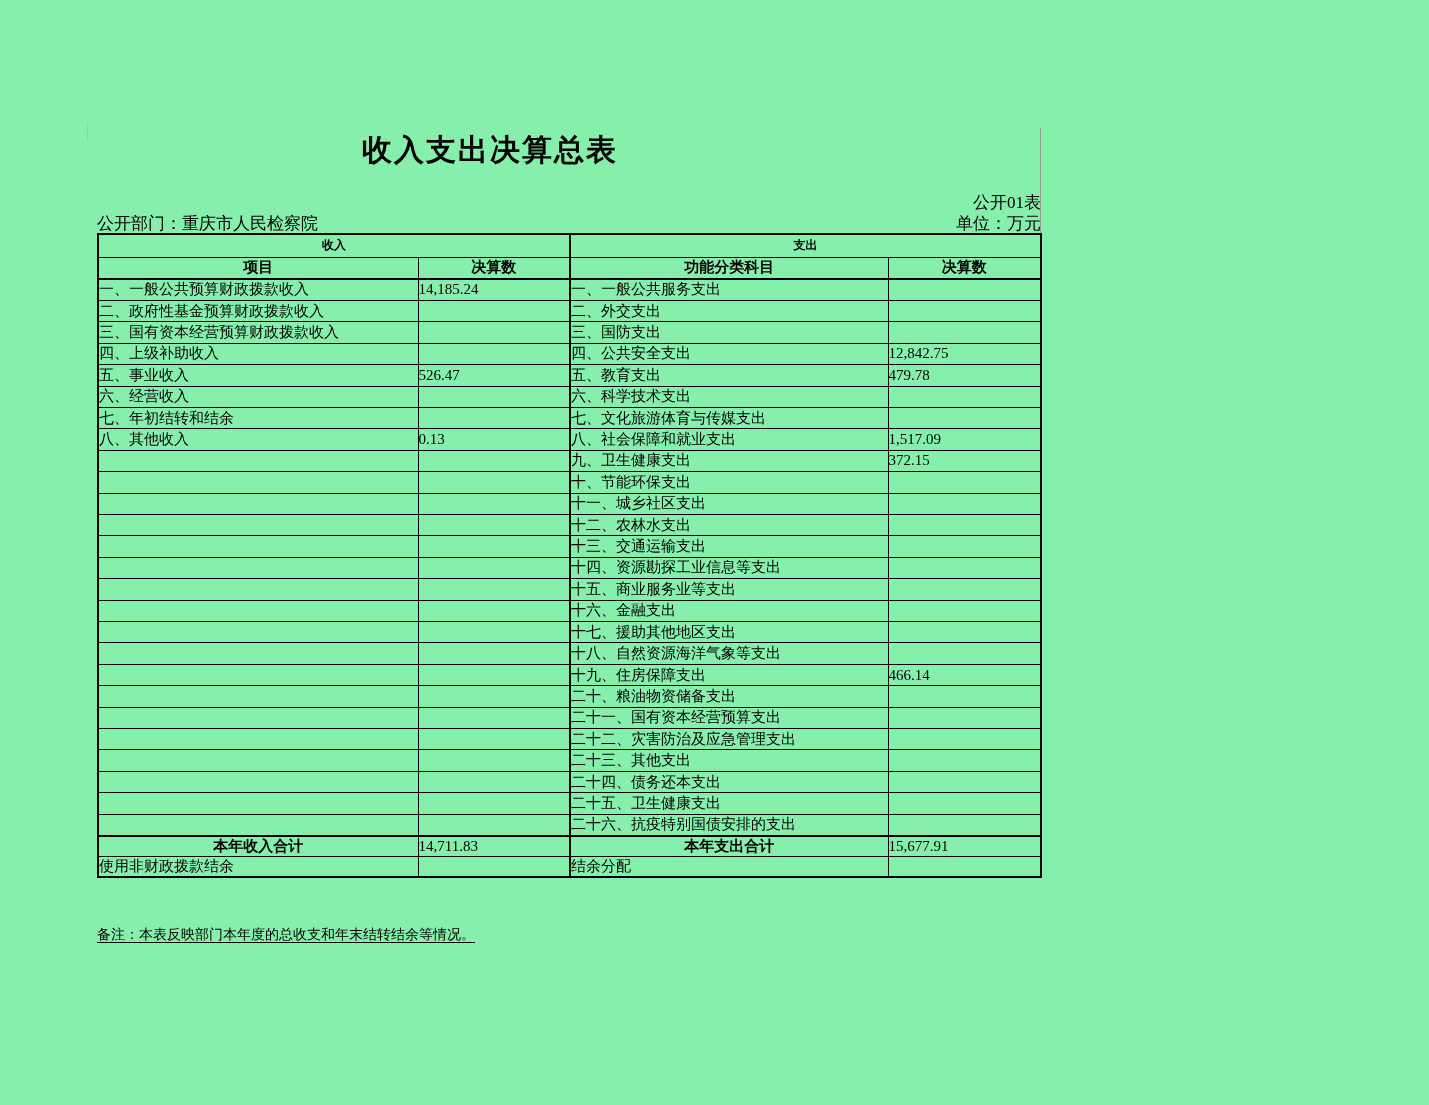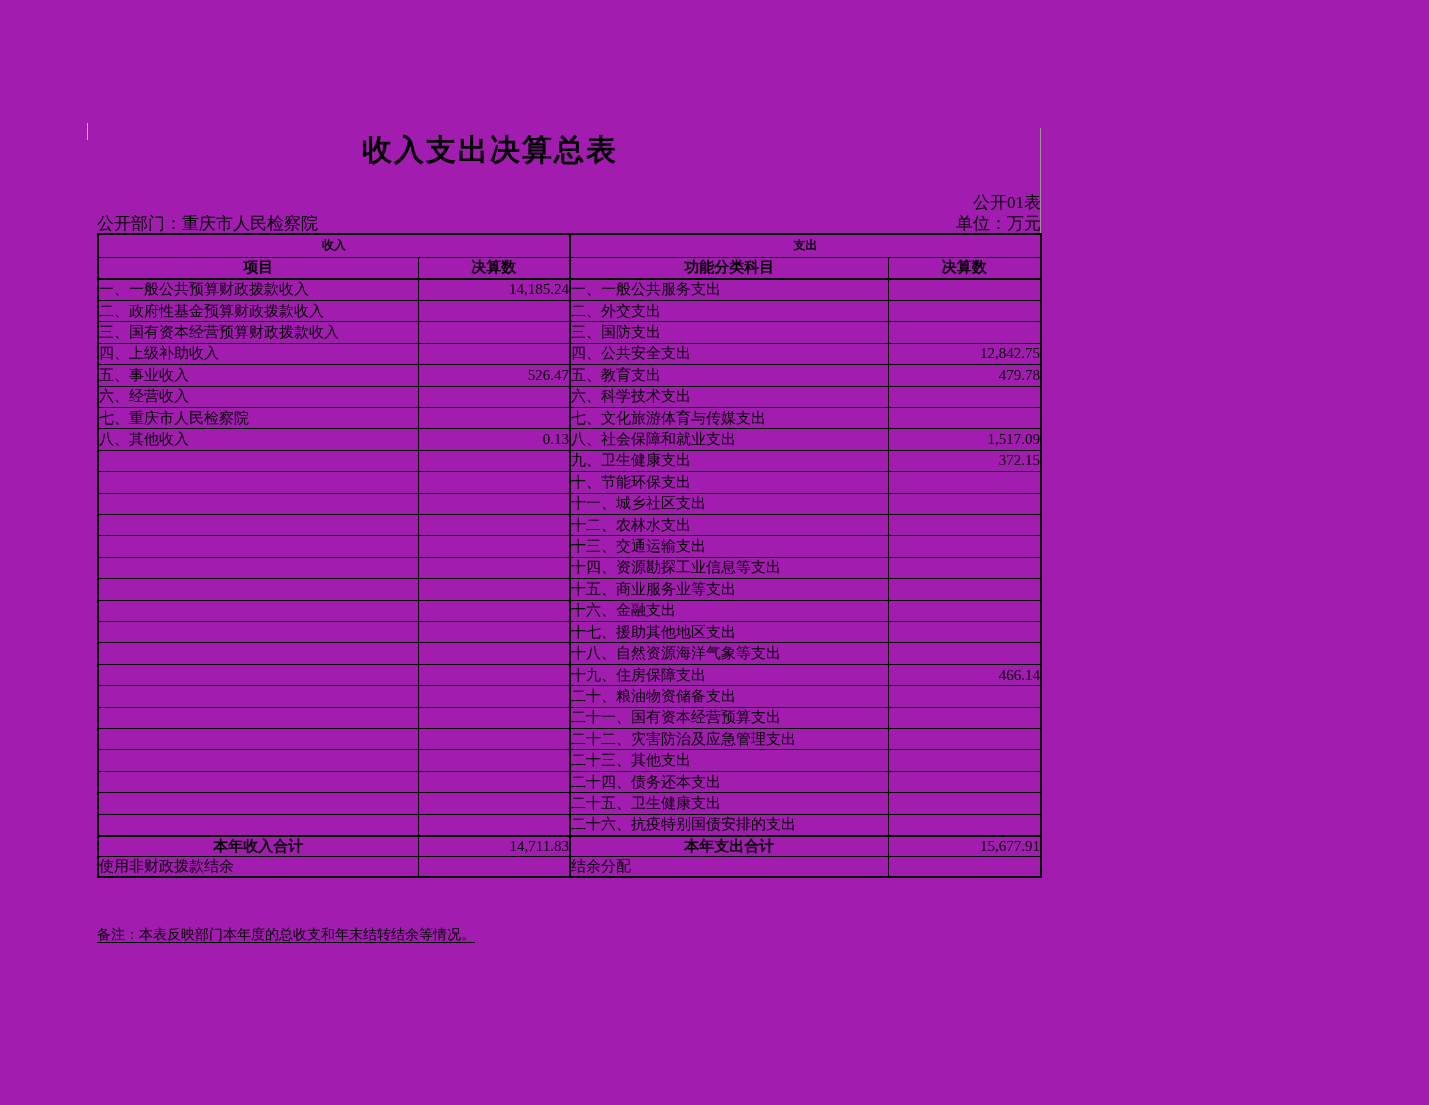--- a/index.html
+++ b/index.html
@@ -1,20 +1,20 @@
 <!DOCTYPE html>
 <html><head>
 <meta charset="utf-8">
 <style>
   html, body { margin: 0; padding: 0; background: #ffffff; }
   .page {
     position: relative;
     width: 1429px;
     height: 1105px;
-    background: #a21caf;
+    background: #86efac;
     color: #000000;
     font-family: "Liberation Serif", serif;
     overflow: hidden;
   }
   .title {
     position: absolute;
     left: 362px;
     top: 130px;
     margin: 0;
     font-family: "Liberation Sans", sans-serif;
@@ -83,21 +83,21 @@
     font-weight: bold;
     text-align: center;
   }
   .sec-row { height: 23px; }
   .sec-row th { font-size: 12px; }
   .col-row { height: 22px; }
   .col-row th { border-bottom: 2px solid #000; }
   .data-row { height: 21.42px; }
   .exp-start { border-left: 2px solid #000 !important; }
   .item { text-align: left; padding-left: 4px; }
-  .num  { text-align: right; padding-right: 4px; }
+  .num  { text-align: left; padding-right: 4px; }
   .ftr { height: 17px; }
   .ftr-first td { border-top: 2px solid #000; }
   .ftr-last td { border-top: 2px solid #000; }
   .tot {
     text-align: center;
     font-family: "Liberation Sans", sans-serif;
     font-weight: bold;
   }
   .ind { text-align: left; padding-left: 34px; }
   .note {
@@ -174,21 +174,21 @@
           <td class="item exp-start">五、教育支出</td>
           <td class="num">479.78</td>
         </tr>
         <tr class="data-row">
           <td class="item">六、经营收入</td>
           <td class="num"></td>
           <td class="item exp-start">六、科学技术支出</td>
           <td class="num"></td>
         </tr>
         <tr class="data-row">
-          <td class="item">七、重庆市人民检察院</td>
+          <td class="item">七、年初结转和结余</td>
           <td class="num"></td>
           <td class="item exp-start">七、文化旅游体育与传媒支出</td>
           <td class="num"></td>
         </tr>
         <tr class="data-row">
           <td class="item">八、其他收入</td>
           <td class="num">0.13</td>
           <td class="item exp-start">八、社会保障和就业支出</td>
           <td class="num">1,517.09</td>
         </tr>

